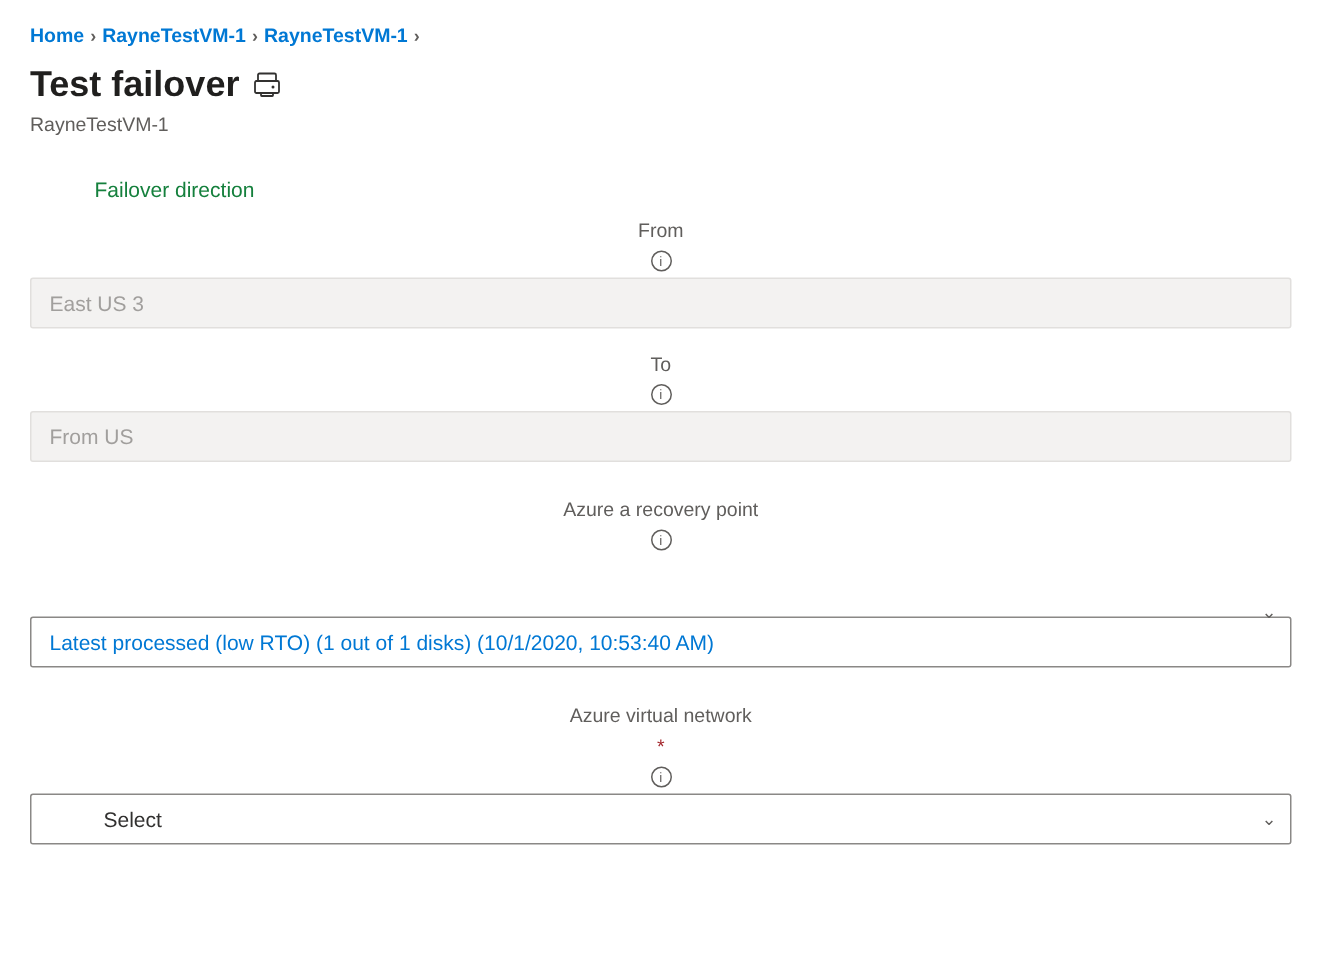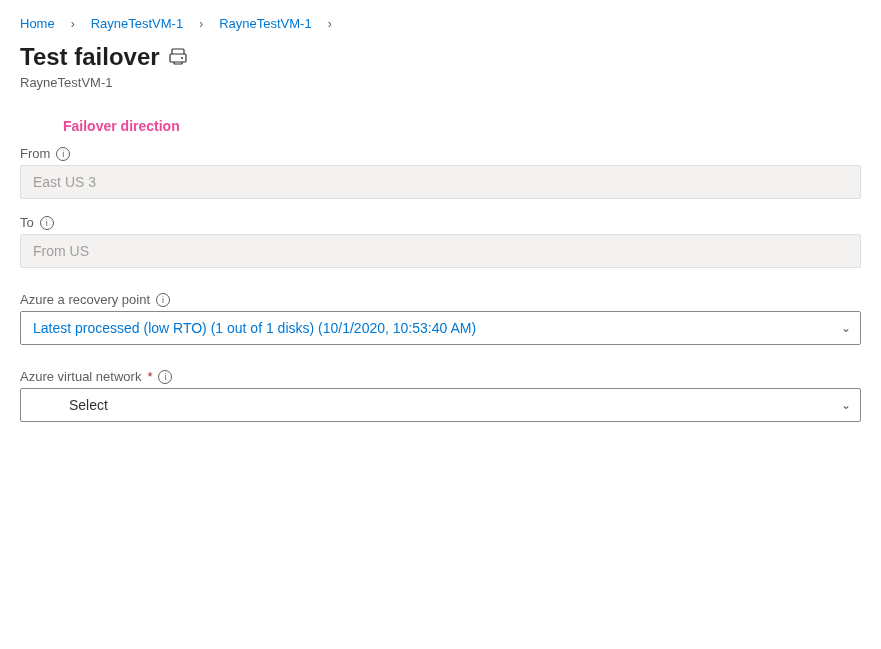--- a/index.html
+++ b/index.html
@@ -18,23 +18,24 @@
     }
 
     .container {
       padding: 16px 20px 20px 20px;
       max-width: 881px;
     }
 
     .breadcrumb {
       display: flex;
       align-items: center;
-      gap: 16px;
+      gap: 4px;
       margin-bottom: 12px;
       font-size: 13px;
+      font-weight: bold;
     }
 
     .breadcrumb-item {
       color: #0078d4;
       cursor: pointer;
     }
 
     .breadcrumb-separator {
       color: #605e5c;
       font-size: 12px;
@@ -66,37 +67,38 @@
     }
 
     .subtitle {
       font-size: 13px;
       color: #605e5c;
       margin-bottom: 28px;
     }
 
     .section-title {
       font-size: 14px;
-      font-weight: 700;
-      color: #ec4899;
+      font-weight: 400;
+      color: #15803d;
       margin-bottom: 12px;
       padding-left: 43px;
     }
 
     .field-group {
       margin-bottom: 16px;
     }
 
     .field-label {
       display: flex;
       align-items: center;
       gap: 6px;
       font-size: 13px;
       color: #605e5c;
       margin-bottom: 4px;
+      flex-direction: column;
     }
 
     .field-label .required {
       color: #a4262c;
     }
 
     .info-icon {
       display: inline-flex;
       align-items: center;
       justify-content: center;
@@ -216,21 +218,21 @@
   </div>
 
   <div class="recovery-point-section">
 
     <div class="field-group">
       <div class="field-label">
         <span>Azure a recovery point</span>
         <span class="info-icon">i</span>
       </div>
       <div class="dropdown-wrapper">
-        <select style="color: rgb(0, 120, 212);">
+        <select style="color: rgb(0, 120, 212); margin-top: 40px;">
           <option>Latest processed (low RTO) (1 out of 1 disks) (10/1/2020, 10:53:40 AM)</option>
         </select>
         <span class="chevron-icon">⌄</span>
       </div>
     </div>
   </div>
 
   <div class="network-section">
     <div class="field-group">
       <div class="field-label">

